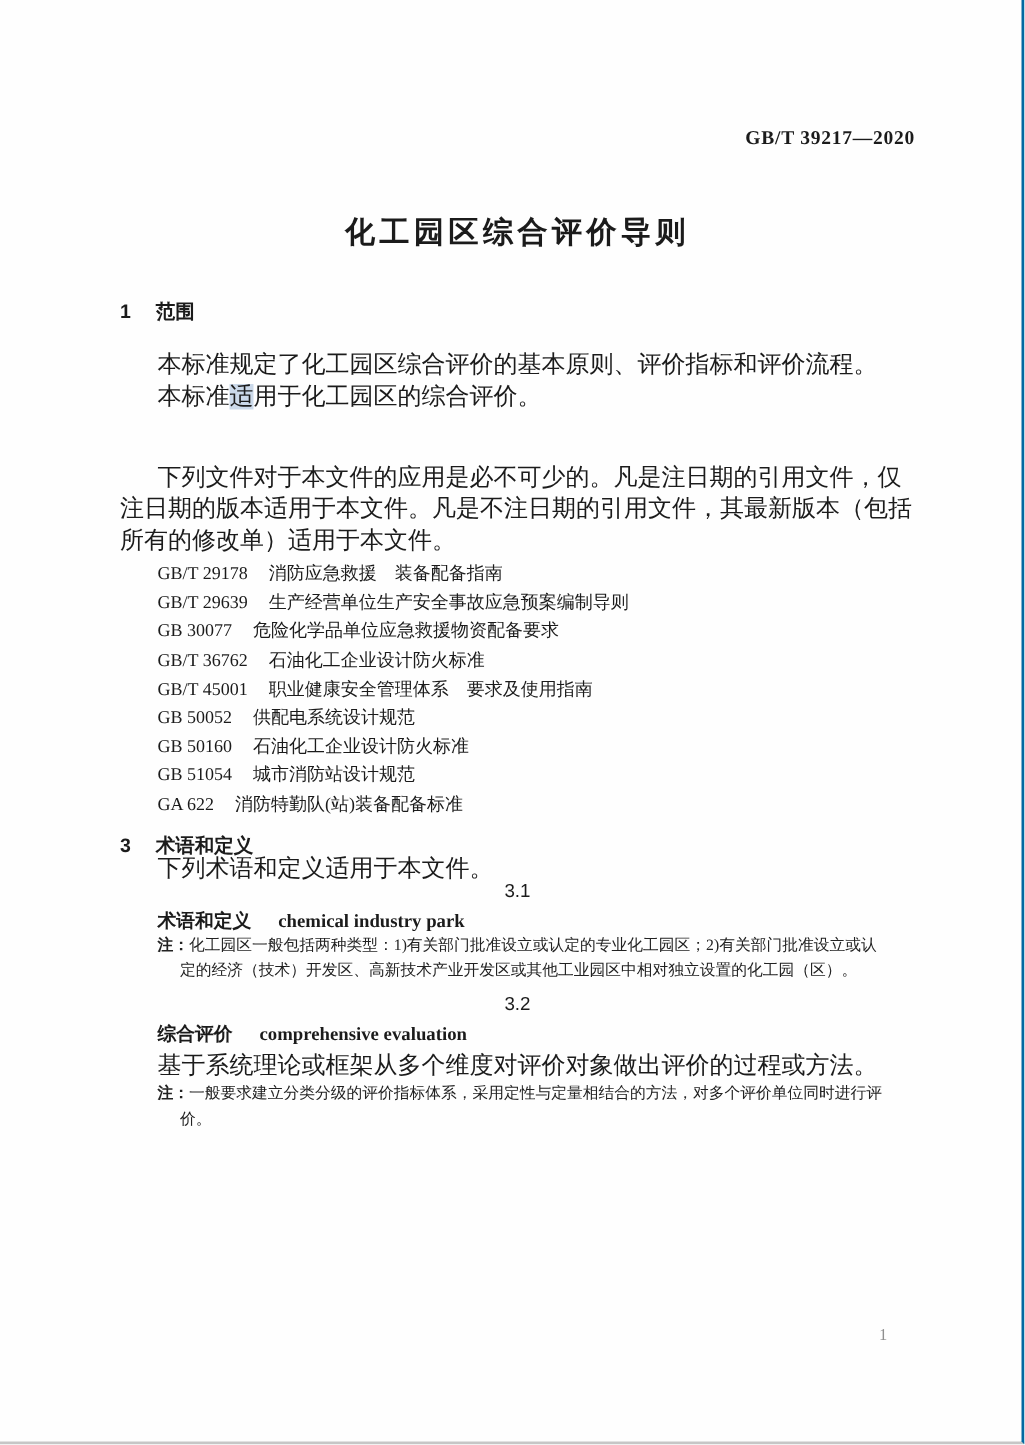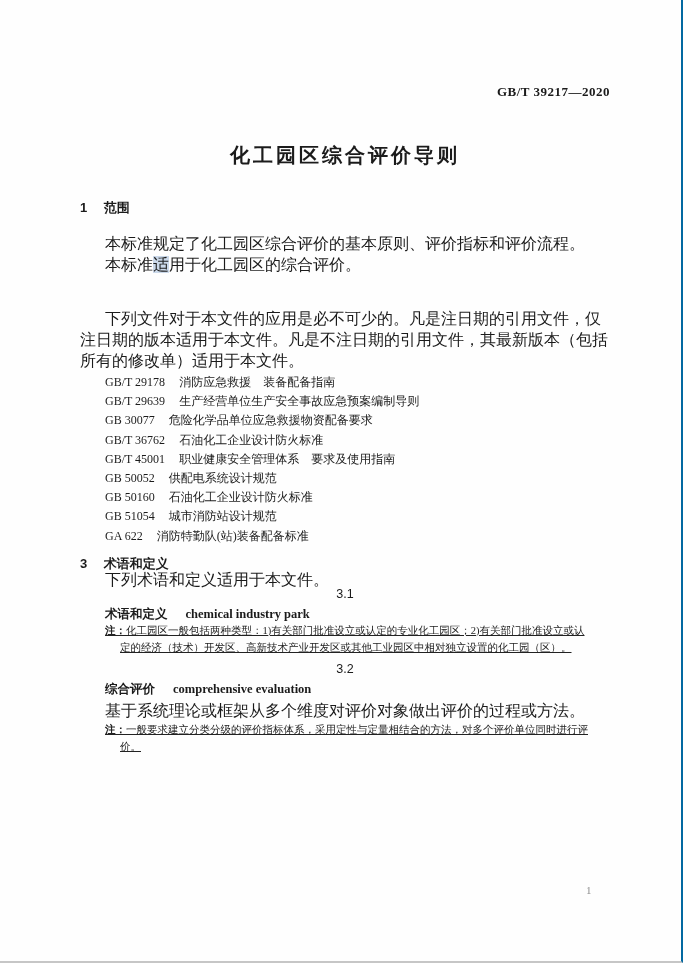--- a/index.html
+++ b/index.html
@@ -70,21 +70,20 @@
     margin-right:18px;
   }
   .term-en { font-family:"Liberation Serif","DejaVu Serif",serif; }
   .term-def { margin-top:3px; }
   .note {
     margin:0 16px 0 40px;
     text-indent:-15px;
     font-size:10.5px;
     line-height:17px;
     color:#222222;
-    text-decoration:underline;
   }
   .note-label {
     font-family:"Liberation Sans","DejaVu Sans",sans-serif;
     font-weight:bold;
   }
   .hl { background:#cbd9ea; }
   .page-number {
     position:absolute;
     top:884px; left:586px;
     font-size:11px;

